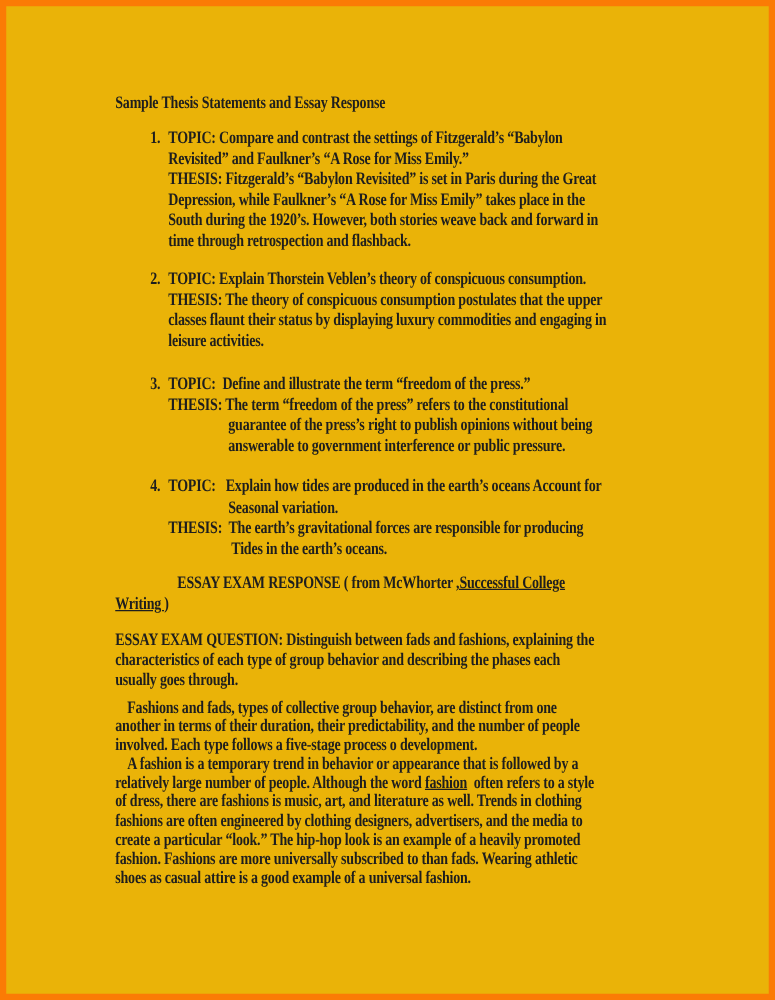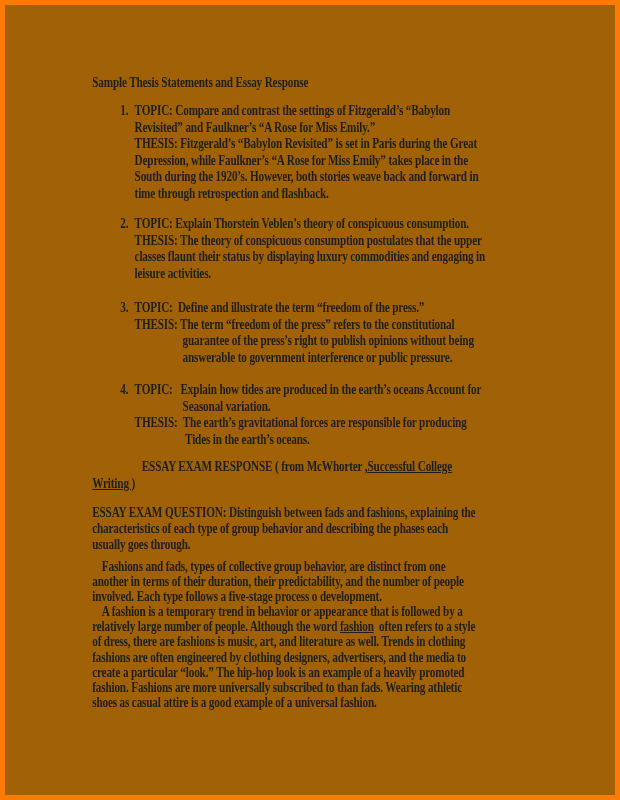--- a/index.html
+++ b/index.html
@@ -6,21 +6,21 @@
   body{
     width:620px;height:800px;
     background:#ffffff;
     font-family:"Liberation Serif","DejaVu Serif",serif;
     overflow:hidden;
   }
   .frame{
     position:relative;
     width:610px;height:790px;
     border:5px solid #fb7b05;
-    background:#a16207;
+    background:#eab308;
     overflow:hidden;
   }
   .border-stripe{
     position:absolute;
     left:-3px;top:0;bottom:0;width:1px;
     background:#ffffff;opacity:.85;
     z-index:2;
   }
   .doc{
     position:absolute;left:0;top:0;

